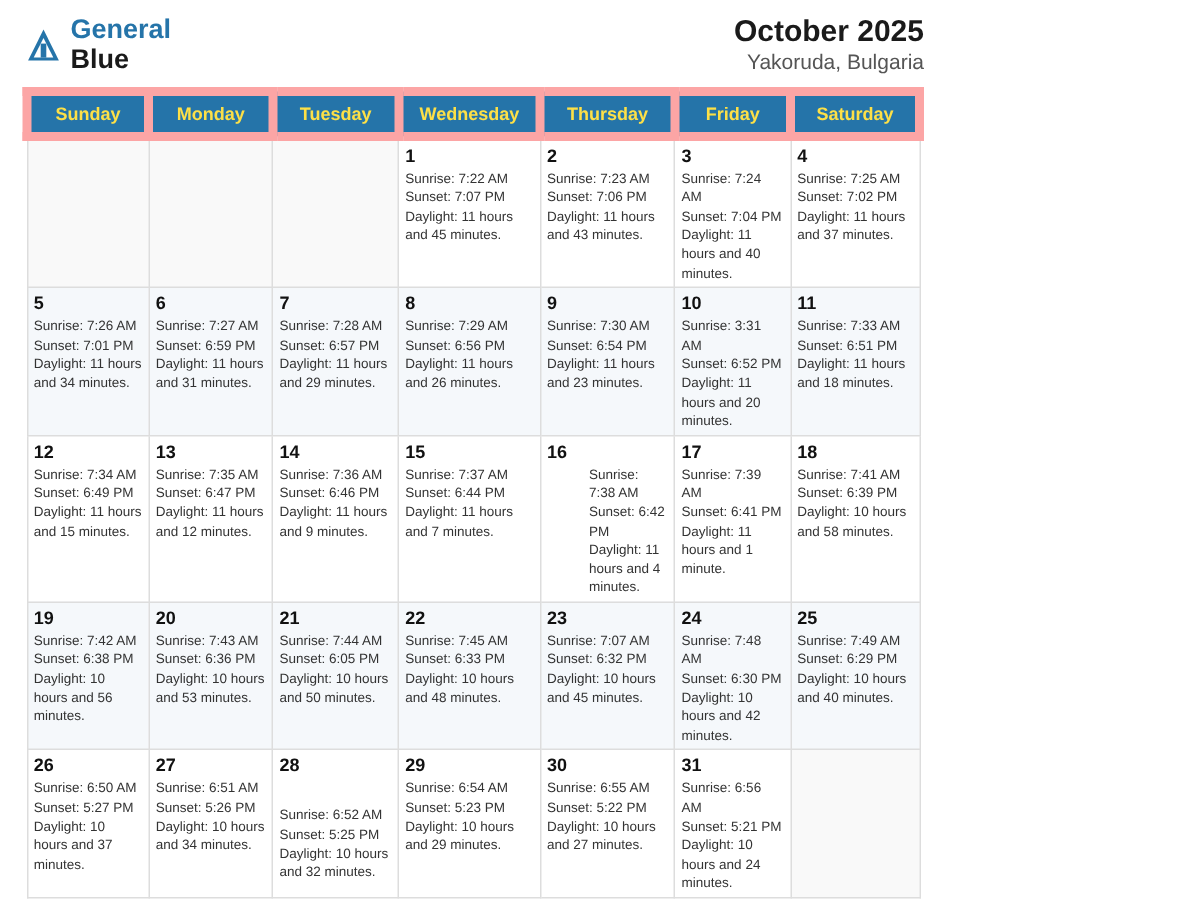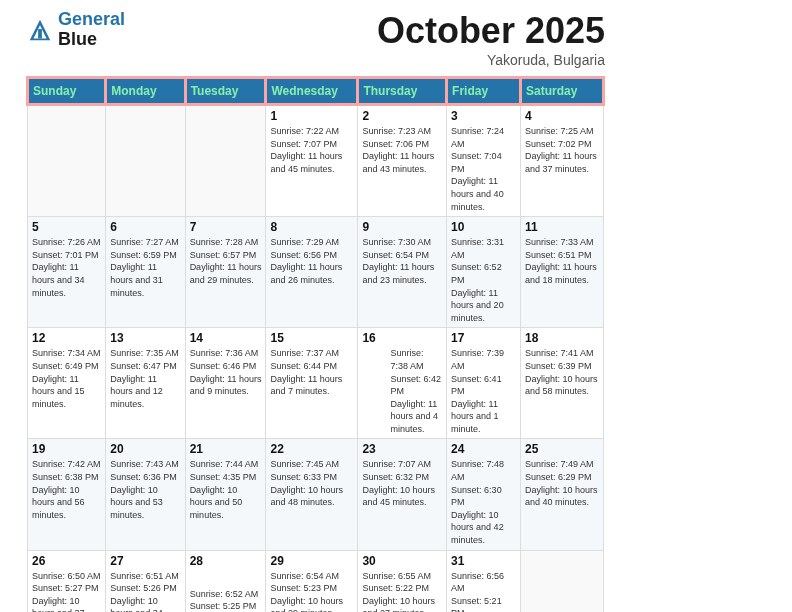--- a/index.html
+++ b/index.html
@@ -6,21 +6,21 @@
     body {
       font-family: Arial, sans-serif;
       background: #fff;
       width: 792px;
       height: 612px;
       overflow: hidden;
     }
     .container {
       width: 631px;
       height: 612px;
-      padding: 10px 26px;
+      padding: 10px 15px;
       background: #fff;
       border-radius: 20px;
     }
     .header {
       display: flex;
       justify-content: space-between;
       align-items: flex-start;
       margin-bottom: 8px;
     }
     .logo {
@@ -38,41 +38,41 @@
       color: #2574a9;
     }
     .logo-icon {
       width: 28px;
       height: 28px;
     }
     .title-block {
       text-align: right;
     }
     .month-title {
-      font-size: 36px;
+      font-size: 20px;
       font-weight: bold;
       color: #1a1a1a;
     }
     .subtitle {
       font-size: 14px;
       color: #555;
     }
     .calendar {
       width: 100%;
       border-collapse: collapse;
       border: 1px solid #ccc;
     }
     .calendar th {
       background: #2574a9;
-      color: #86efac;
+      color: #fde047;
       font-size: 12px;
       font-weight: bold;
       padding: 5px 4px;
-      text-align: left;
-      border: 3px solid #fca5a5;
+      text-align: center;
+      border: 6px solid #fca5a5;
     }
     .calendar td {
       vertical-align: top;
       padding: 3px 4px;
       border: 1px solid #ddd;
       font-size: 9.5px;
       color: #333;
       width: 113px;
       height: 82px;
       background: #fff;
@@ -256,21 +256,21 @@
           </td>
           <td>
             <div class="day-number">20</div>
             <div class="day-info" style="white-space: pre-line;">Sunrise: 7:43 AM
 Sunset: 6:36 PM
 Daylight: 10 hours and 53 minutes.</div>
           </td>
           <td>
             <div class="day-number">21</div>
             <div class="day-info" style="white-space: pre-line;">Sunrise: 7:44 AM
-Sunset: 4:35 PM
+Sunset: 6:05 PM
 Daylight: 10 hours and 50 minutes.</div>
           </td>
           <td>
             <div class="day-number">22</div>
             <div class="day-info" style="white-space: pre-line;">Sunrise: 7:45 AM
 Sunset: 6:33 PM
 Daylight: 10 hours and 48 minutes.</div>
           </td>
           <td>
             <div class="day-number">23</div>

